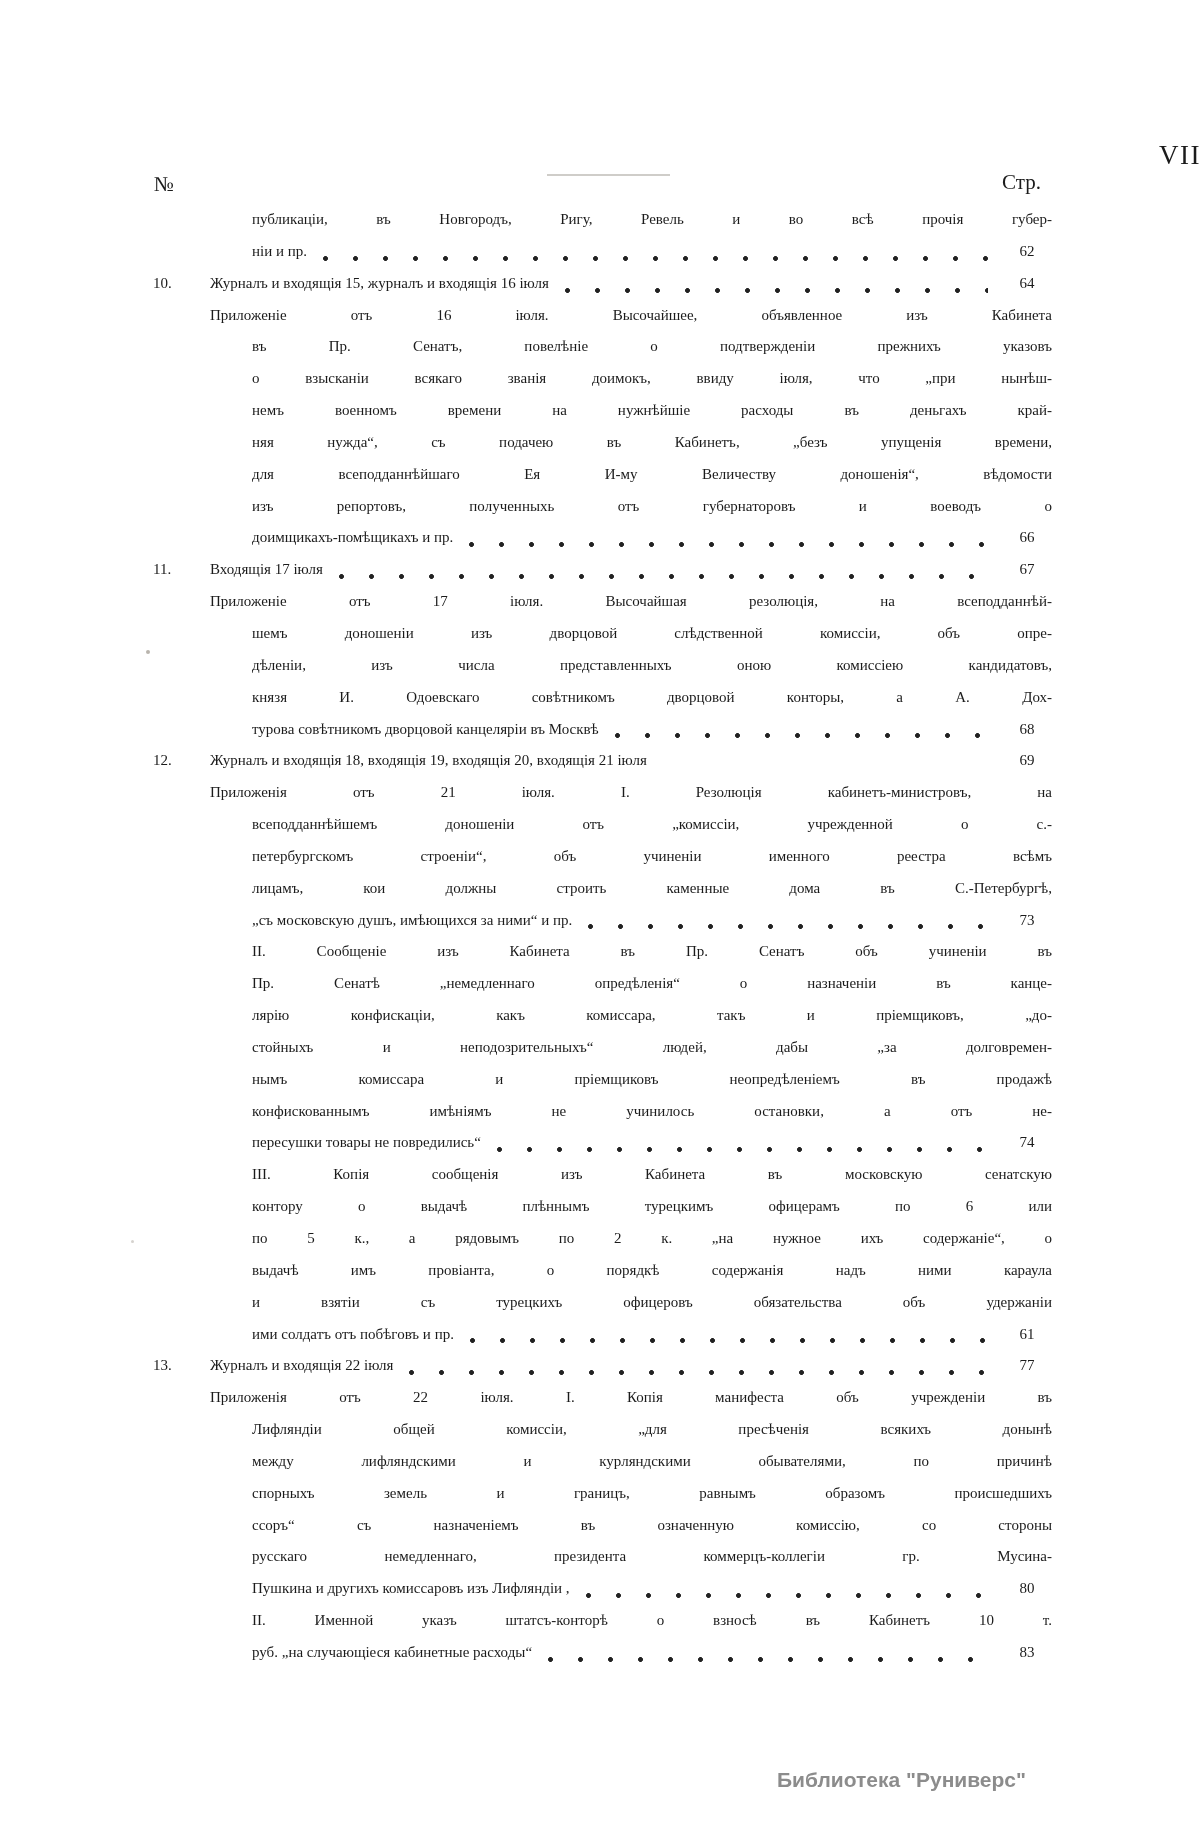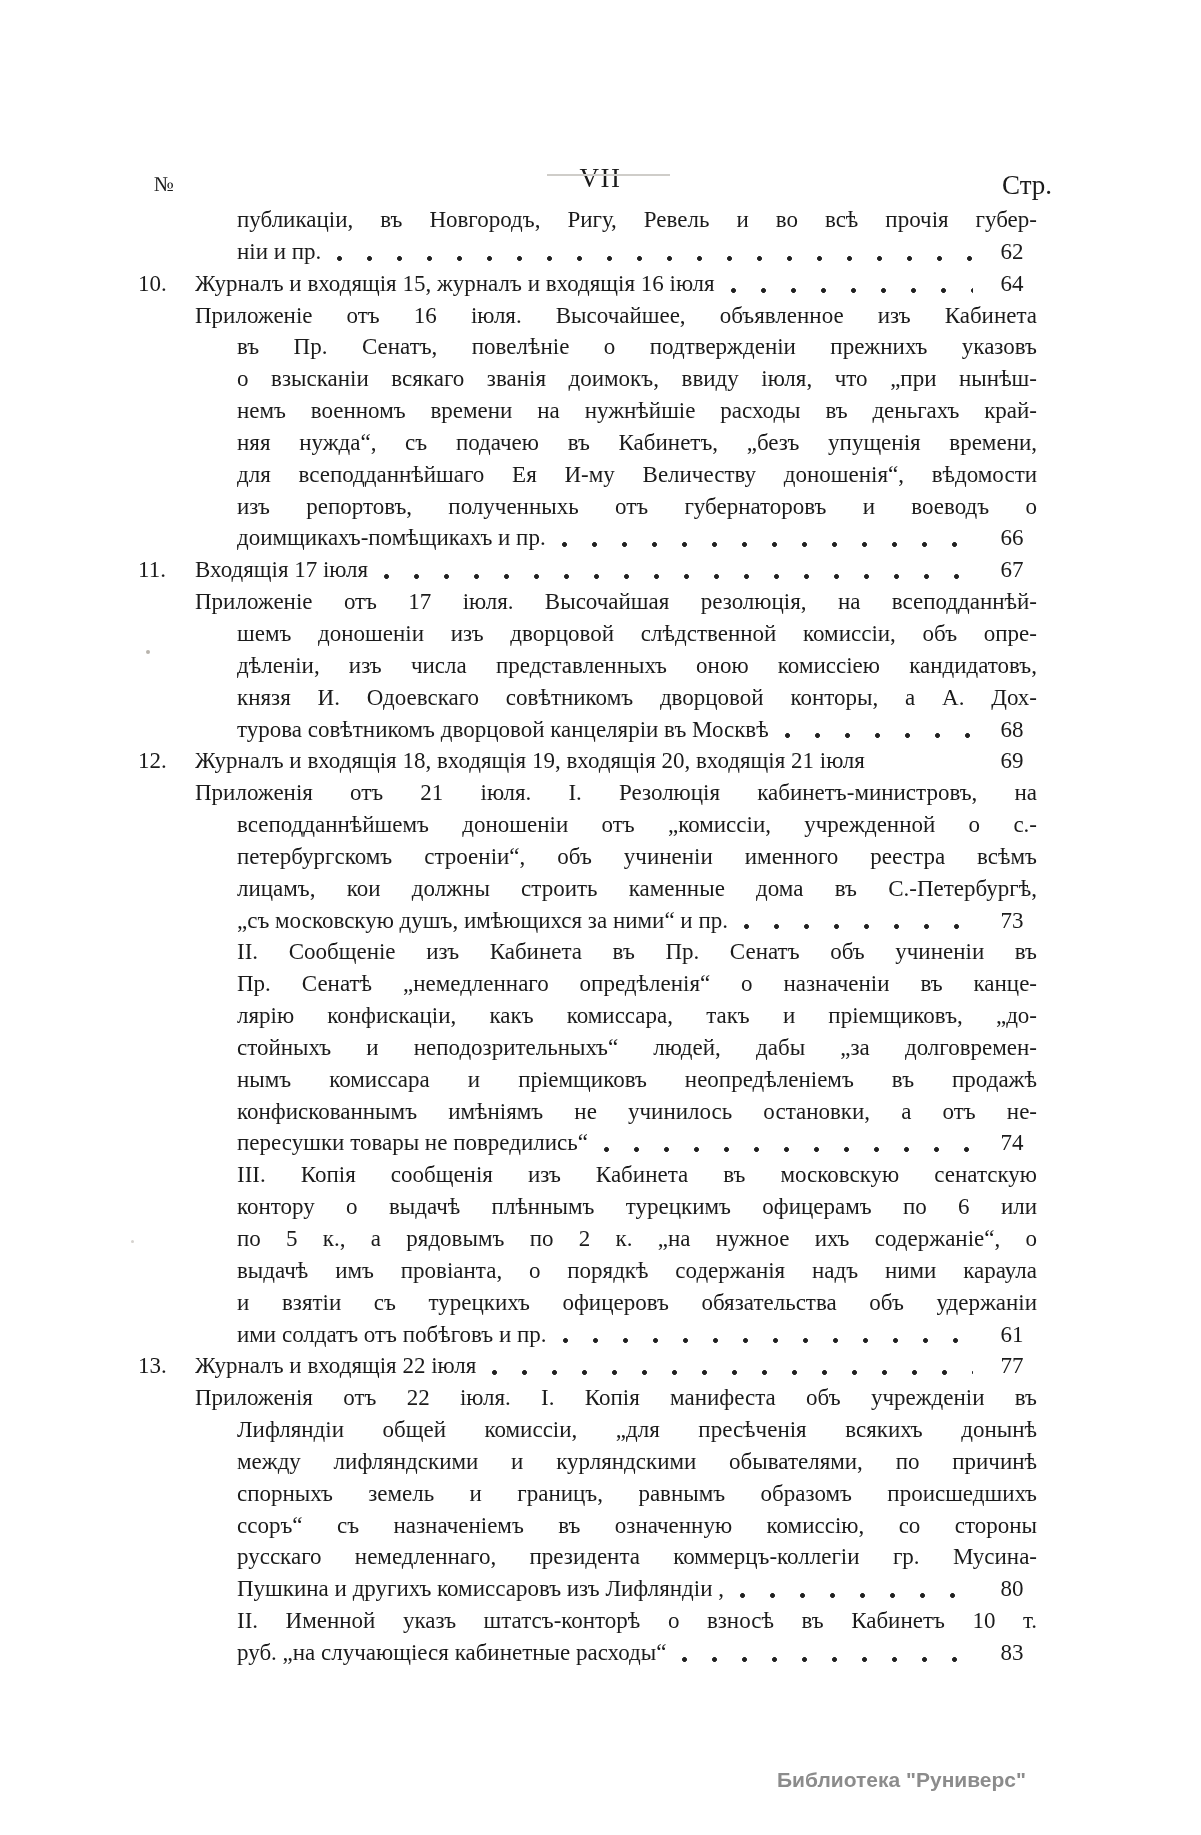--- a/index.html
+++ b/index.html
@@ -6,30 +6,30 @@
   .page {
     position:relative;
     width:1201px; height:1835px;
     background:#ffffff;
     overflow:hidden;
     font-family:"Liberation Serif","DejaVu Serif",serif;
     color:#1b1b1b;
   }
   .vii {
     position:absolute; top:140px; left:0; width:100%;
-    text-align:center; font-size:27px; letter-spacing:1.5px;margin-top:23px;
+    text-align:right; font-size:27px; letter-spacing:1.5px;
   }
   .vii-rule {
     position:absolute; top:174px; left:547px; width:123px; height:2px;
     background:#cfcdc9;
   }
   .no-label  { position:absolute; left:154px;  top:172px; font-size:21px; }
-  .str-label { position:absolute; left:1002px; top:170px; font-size:27px; }
-
-  .toc { position:absolute; left:138px; top:204px; width:899px; font-size:23px; }
+  .str-label { position:absolute; left:1002px; top:170px; font-size:21px; }
+
+  .toc { position:absolute; left:153px; top:204px; width:899px; font-size:15px; }
   .row { position:relative; display:flex; height:31.85px; line-height:31.85px; }
   .row.ind1 { padding-left:57px; }
   .row.ind2 { padding-left:99px; }
   .num { position:absolute; left:0; top:0; }
   .txt { white-space:nowrap; }
   .txt.fill {
     flex:1 1 auto; white-space:normal; overflow:hidden;
     height:31.85px;
     text-align:justify; text-align-last:justify;
   }

